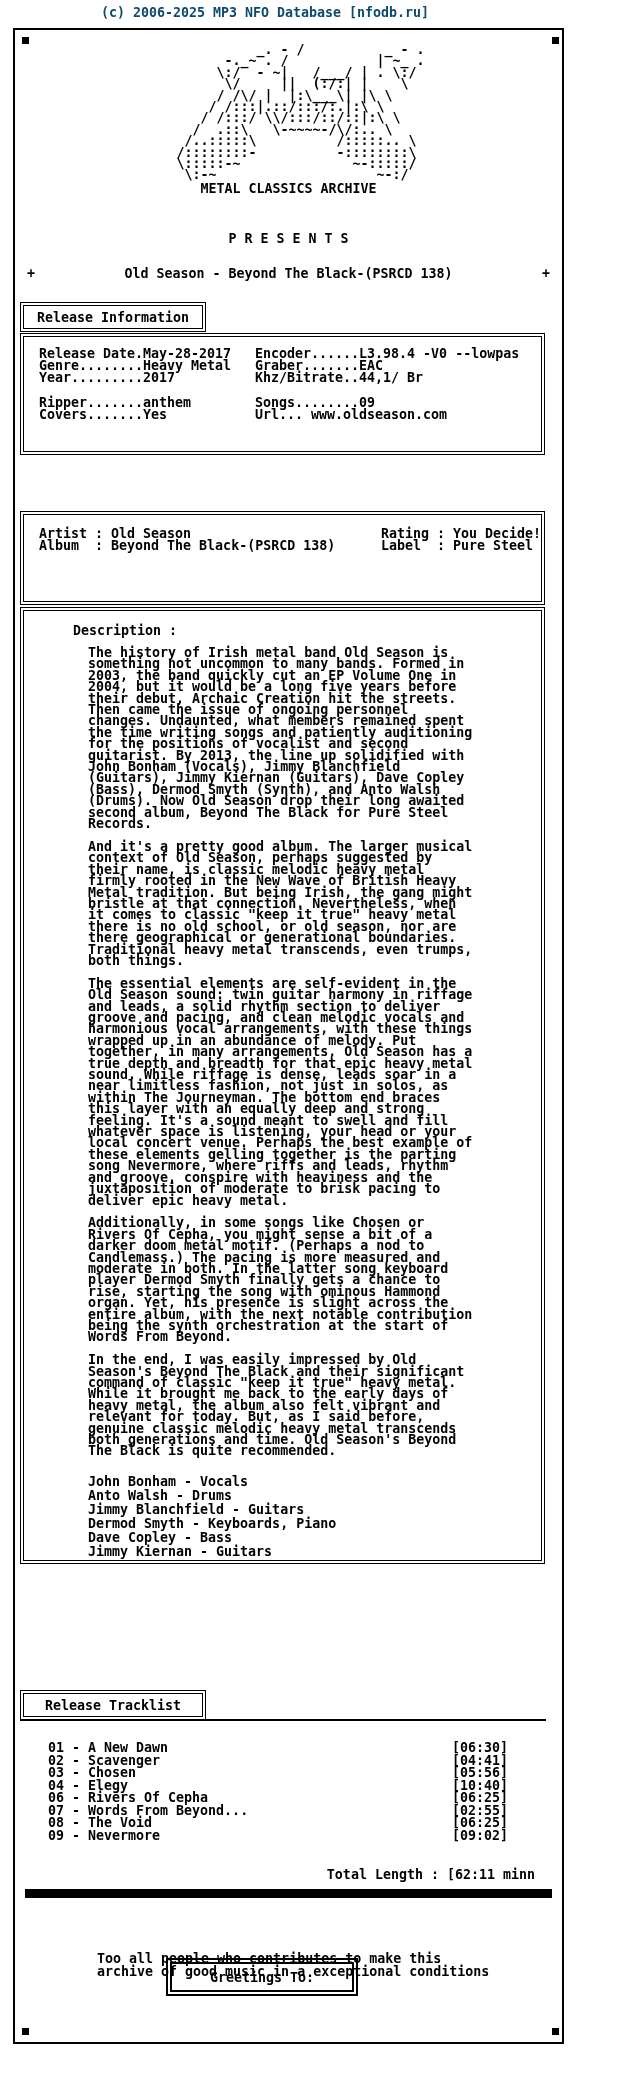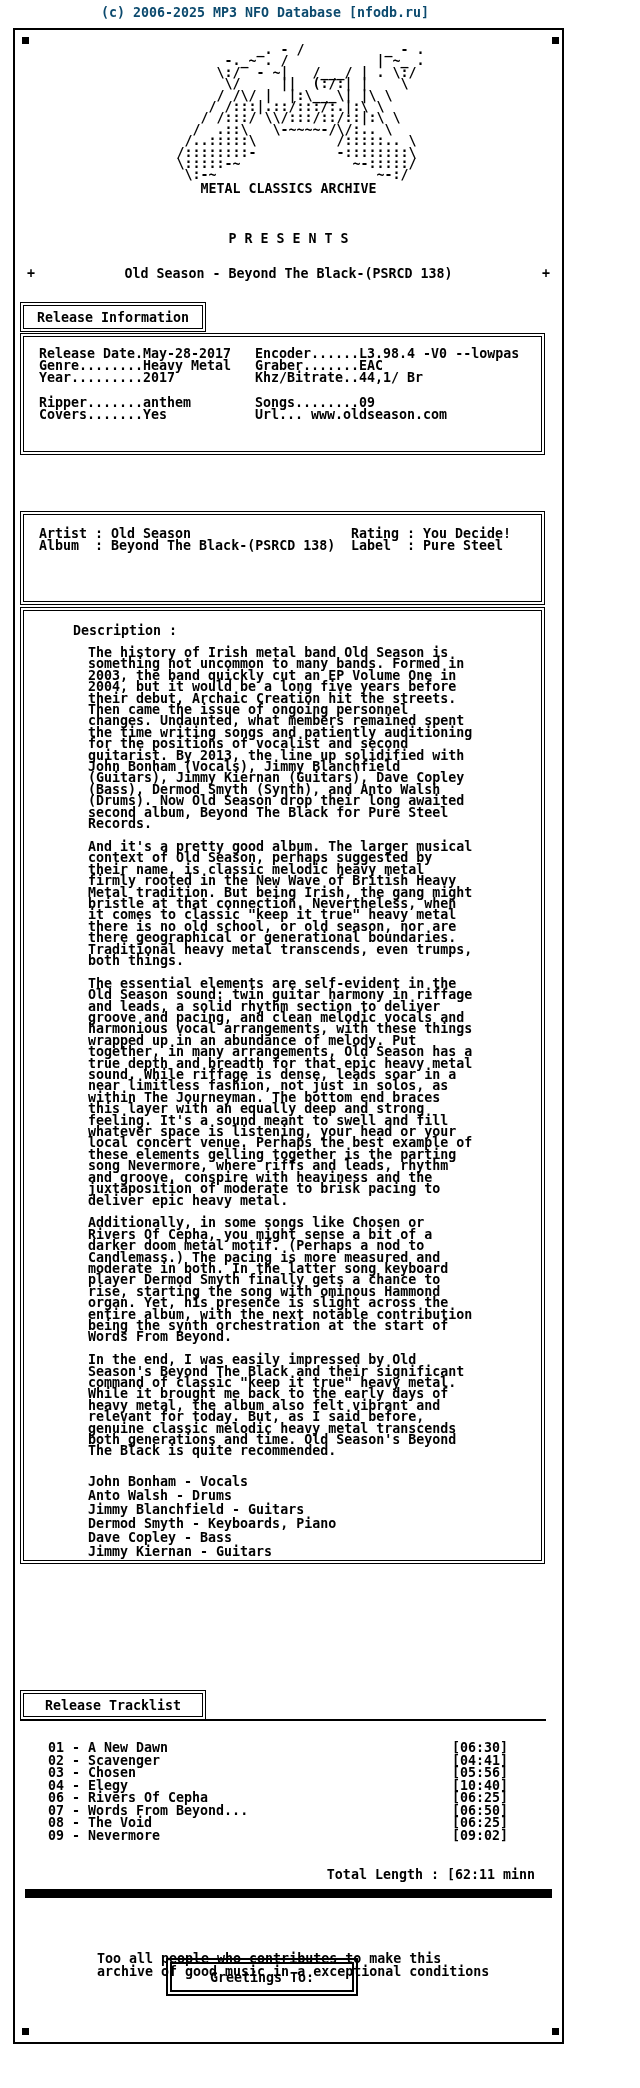--- a/index.html
+++ b/index.html
@@ -22,21 +22,21 @@
   .presents { top:231px; }
   .title-row { position:absolute; left:13px; top:266px; width:551px; box-sizing:border-box;
                padding:0 14px; display:flex; justify-content:space-between; align-items:center; }
   .tab { position:absolute; left:20px; width:186px; height:30px; box-sizing:border-box;
          border:4px double #000; display:flex; align-items:center; justify-content:center; background:#fff; }
   .tab1 { top:302px; } .tab2 { top:480px; } .tab3 { top:1690px; }
   .dbox { position:absolute; left:20px; width:525px; box-sizing:border-box; border:4px double #000; background:#fff; }
   .box1 { top:333px; height:122px; padding:11px 0 0 15px; display:flex; }
   .box1 pre, .box2 pre { line-height:12.2px; }
   .box1 .col-left { width:216px; }
-  .box2 { top:511px; height:94px; padding:13px 0 0 15px; display:flex; }
+  .box2 { top:511px; height:94px; padding:13px 0 0 15px; display:flex;justify-content:space-between; }
   .box2 .col-left { width:312px; }
   .box3 { top:607px; height:957px; padding:13px 0 0 49px; }
   .desc-heading { line-height:13px; }
   .desc-text { margin:10px 0 16px 15px; line-height:11.4px; }
   .credits { margin:18px 0 0 15px; line-height:14px; }
   .tracklist-hr { position:absolute; left:20px; top:1719px; width:526px; height:2px; background:#000; }
   .tracks { position:absolute; left:48px; top:1742px; width:460px; line-height:12.5px; }
   .track-row { display:flex; justify-content:space-between; }
   .total-line { position:absolute; left:35px; top:1867px; width:500px; text-align:right; }
   .bar { position:absolute; left:25px; top:1889px; width:527px; height:9px; background:#000; }
@@ -208,21 +208,21 @@
       <div class="track-row">
       <span>04 - Elegy</span>
       <span>[10:40]</span>
     </div>
       <div class="track-row">
       <span>06 - Rivers Of Cepha</span>
       <span>[06:25]</span>
     </div>
       <div class="track-row">
       <span>07 - Words From Beyond...</span>
-      <span>[06:50]</span>
+      <span>[02:55]</span>
     </div>
       <div class="track-row">
       <span>08 - The Void</span>
       <span>[06:25]</span>
     </div>
       <div class="track-row">
       <span>09 - Nevermore</span>
       <span>[09:02]</span>
     </div>
     </div>

